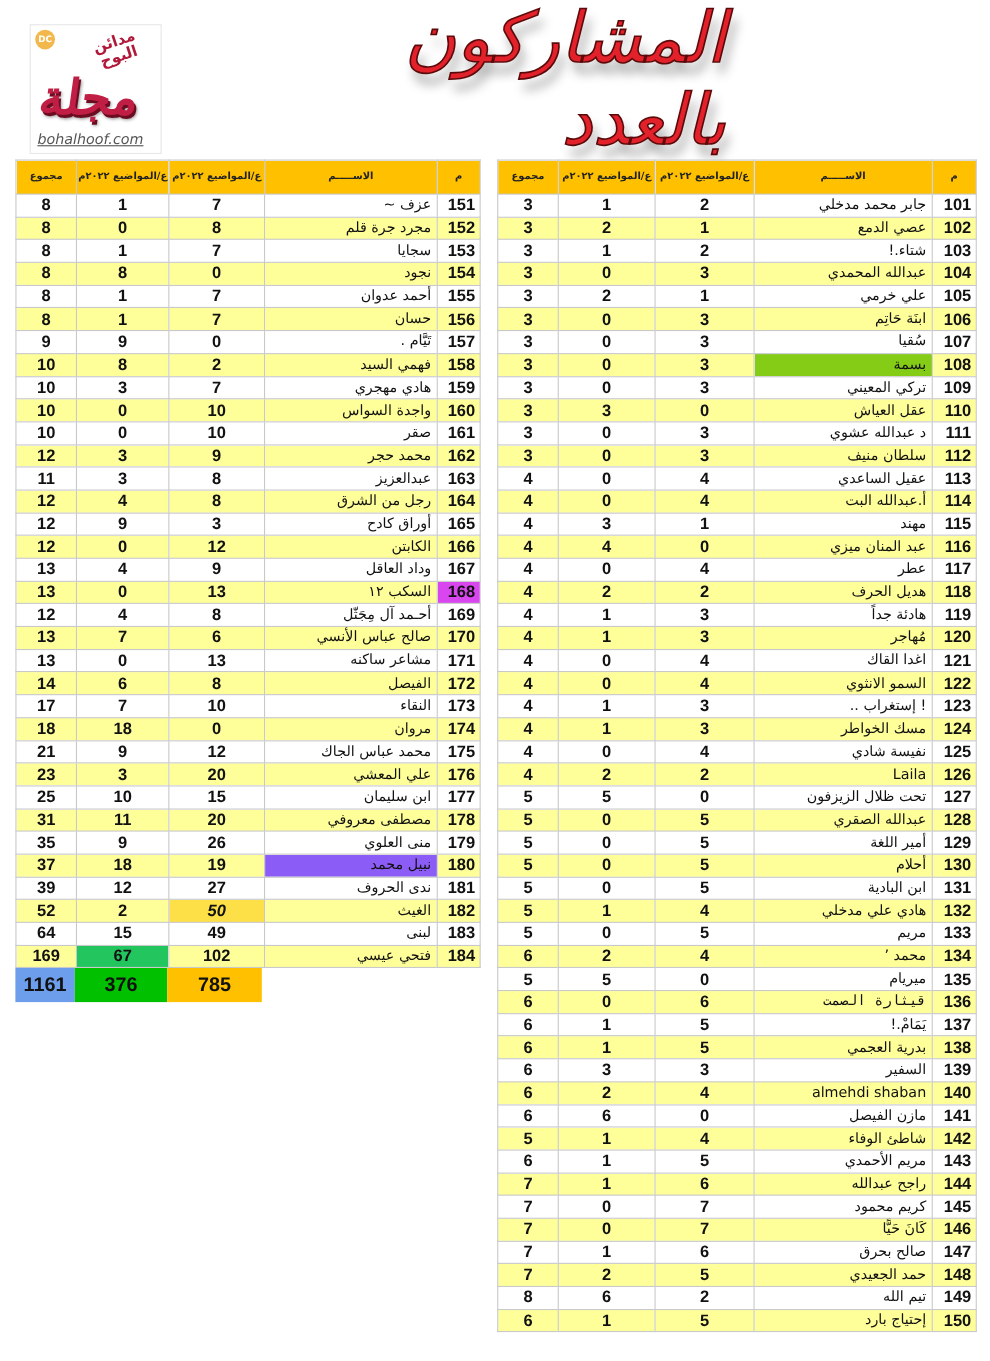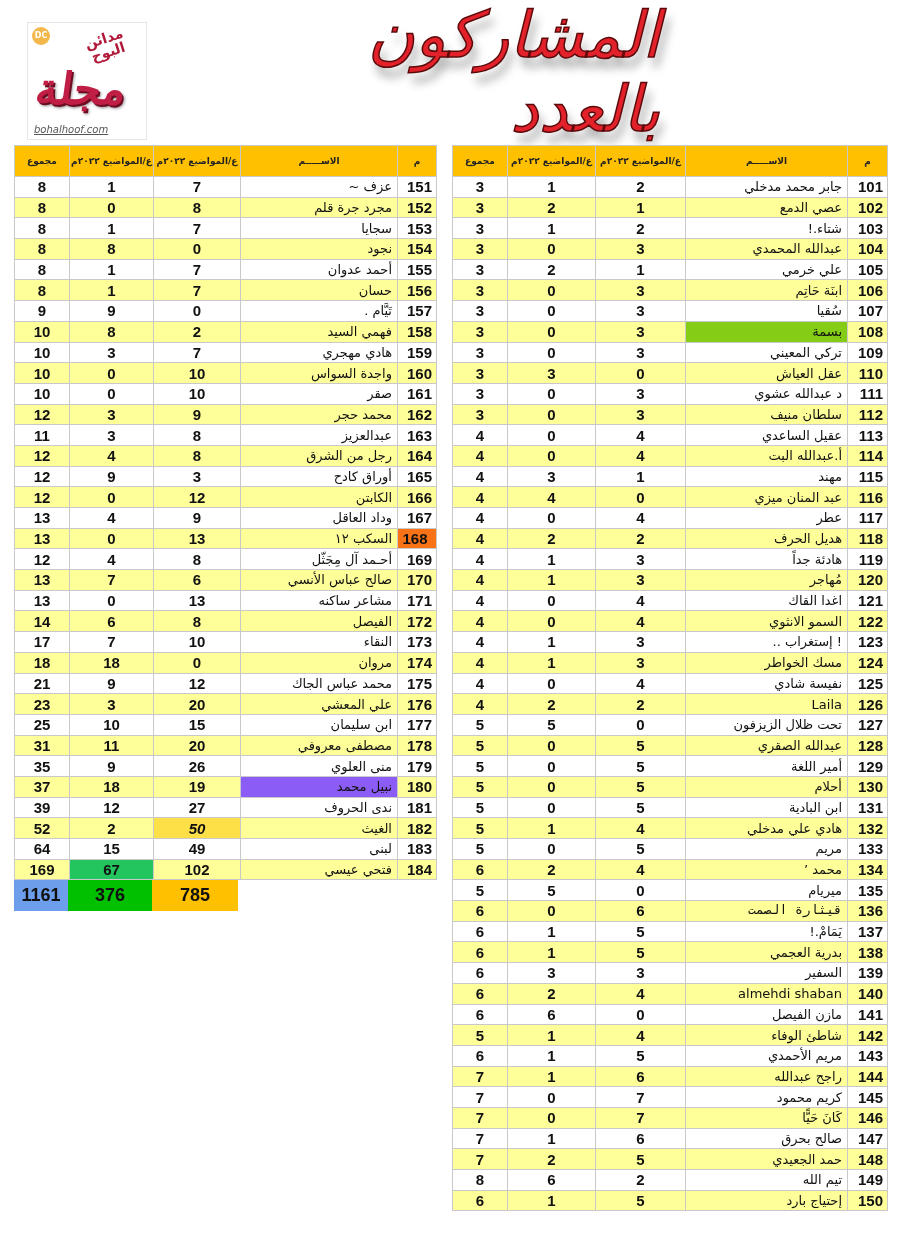--- a/index.html
+++ b/index.html
@@ -1,21 +1,21 @@
 <!DOCTYPE html>
 <html><head>
 <meta charset="utf-8">
 <style>
   html, body { margin:0; padding:0; background:#ffffff; }
   body { width:900px; height:1237px; position:relative; overflow:hidden; font-family:"DejaVu Sans", sans-serif; }
   .logo { position:absolute; left:27px; top:22px; width:118px; height:116px; border:1px solid #e6e6e6; background:#fff; overflow:hidden; }
   .logo .badge { position:absolute; left:4px; top:4px; width:18px; height:18px; border-radius:50%; background:#f2b84b; color:#fff; font-size:8px; text-align:center; line-height:18px; font-weight:bold; }
   .logo .sub { position:absolute; right:10px; top:8px; font-size:14px; color:#b0193a; font-weight:bold; direction:rtl; line-height:14px; text-align:center; width:60px; transform:rotate(-18deg); }
   .logo .main { position:absolute; left:8px; top:40px; font-size:44px; color:#c01e45; font-weight:bold; font-family:"DejaVu Serif", serif; direction:rtl; text-shadow:2px 2px 0 #6d0c21, 3px 3px 3px #999; transform:skewX(-8deg); }
-  .logo .url { position:absolute; left:6px; bottom:4px; font-size:10px; color:#555; font-style:italic; text-decoration:underline; }
+  .logo .url { position:absolute; left:6px; bottom:4px; font-size:13px; color:#555; font-style:italic; text-decoration:underline; }
   .title { position:absolute; left:280px; top:8px; width:380px; height:128px; display:flex; align-items:center; justify-content:center; }
   .title span { font-family:"DejaVu Serif", serif; font-size:64px; color:#e3212b; direction:rtl; -webkit-text-stroke:1.5px #5a0a0a; text-shadow:4px 10px 10px #aaaaaa; font-style:italic; letter-spacing:2px; }
   table { position:absolute; border-collapse:collapse; direction:rtl; table-layout:fixed; }
   td, th { border:1px solid #c9c9c9; padding:0; height:19.7px; overflow:hidden; white-space:nowrap; }
   th { background:#ffc000; font-family:"DejaVu Sans", sans-serif; font-size:9px; font-weight:bold; color:#222; height:30px; }
   td { font-family:"Liberation Sans", sans-serif; font-weight:bold; font-size:15px; color:#111; text-align:center; line-height:19px; }
   td.num { text-align:right; padding-right:4px; font-size:15px; }
   td.name { text-align:right; padding-right:5px; font-family:"DejaVu Sans", sans-serif; font-size:13px; font-weight:normal; }
   tr.alt td { background:#ffff99; }
   tr.plain td { background:#ffffff; }
@@ -543,21 +543,21 @@
         <td style="background: rgb(255, 255, 153);">12</td>
       </tr>
       <tr class="plain">
         <td class="num">167</td>
         <td class="name">وداد العاقل</td>
         <td>9</td>
         <td>4</td>
         <td>13</td>
       </tr>
       <tr class="alt">
-        <td class="num" style="background: #f97316; text-align: center;">168</td>
+        <td class="num" style="background: #d946ef;">168</td>
         <td class="name" style="background: rgb(255, 255, 153);">السكب ١٢</td>
         <td style="background: rgb(255, 255, 153);">13</td>
         <td style="background: rgb(255, 255, 153);">0</td>
         <td style="background: rgb(255, 255, 153);">13</td>
       </tr>
       <tr class="plain">
         <td class="num">169</td>
         <td class="name">أحـمد آل مِجَثّل</td>
         <td>8</td>
         <td>4</td>

